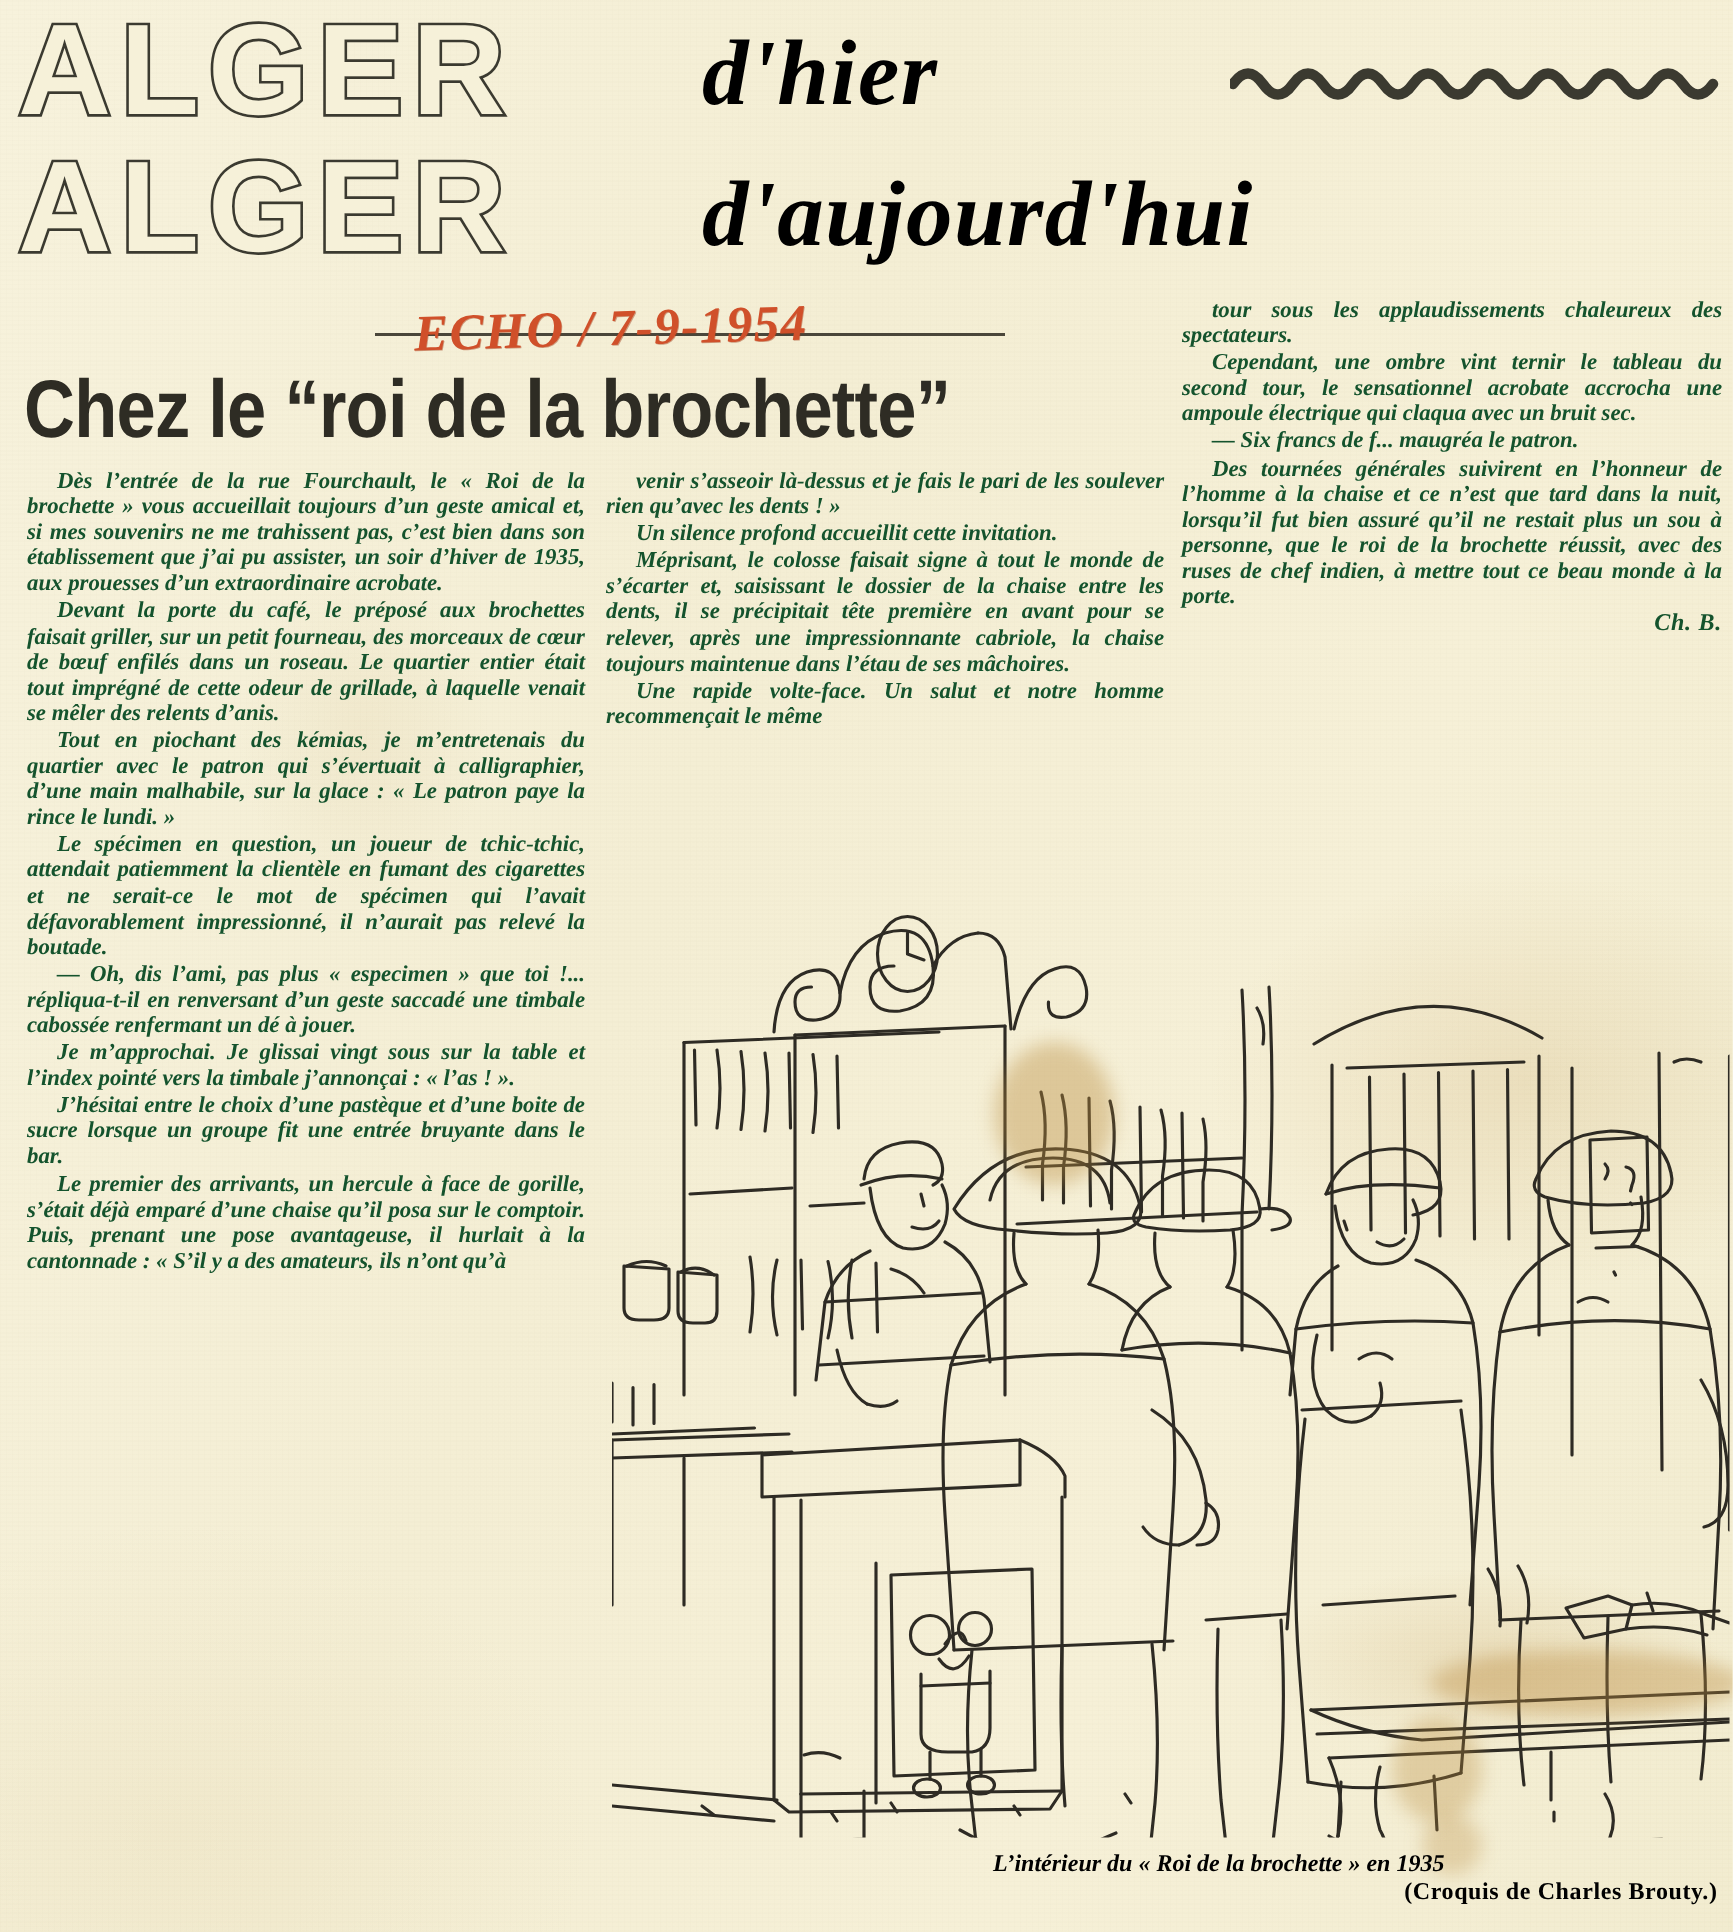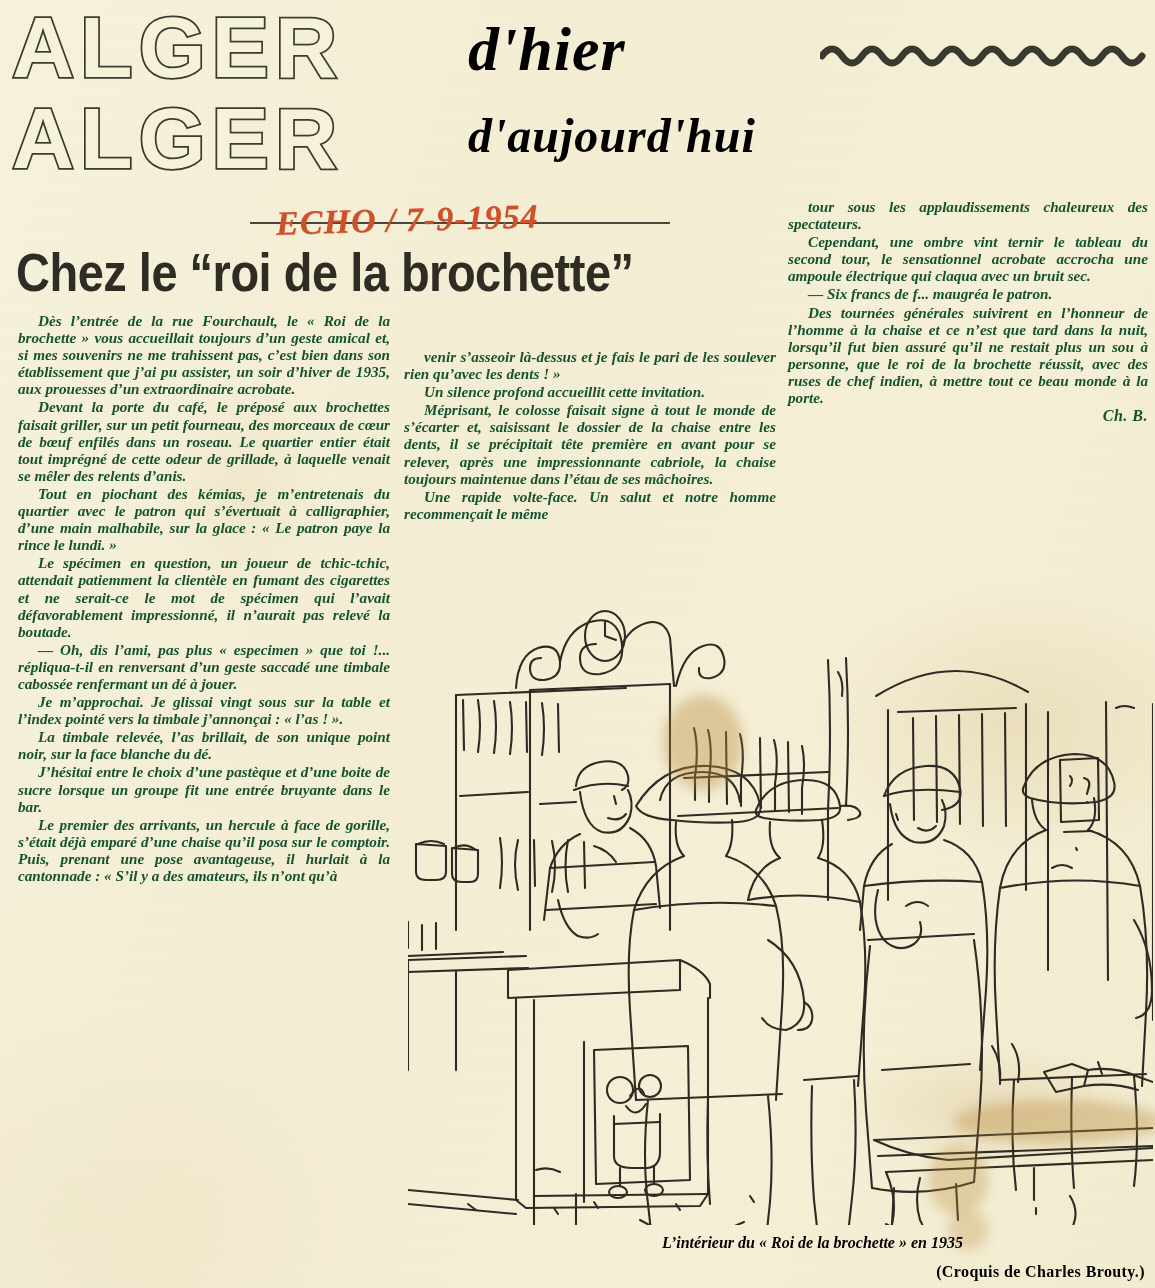--- a/index.html
+++ b/index.html
@@ -49,21 +49,21 @@
   .alger2{top:95px;}
   .script{
     position:absolute;
     font-family:"Liberation Serif",serif;
     font-style:italic;font-weight:700;
     color:#000000;
     line-height:1;
     letter-spacing:1px;
   }
   .dhier{left:468px;top:18px;font-size:62px;}
-  .daujourdhui{left:468px;top:112px;font-size:48px;}
+  .daujourdhui{left:468px;top:112px;font-size:62px;}
 
   .wave{position:absolute;left:820px;top:40px;width:330px;height:30px;}
 
   
   .rule-wrap{position:absolute;left:250px;top:205px;width:420px;height:34px;}
   .rule-line{position:absolute;left:0;top:17px;width:420px;height:2px;background:#4a463a;}
   .stamp{
     position:absolute;left:26px;top:-4px;
     font-family:"Liberation Serif",serif;
     font-style:italic;font-weight:700;font-size:34px;
@@ -87,21 +87,21 @@
     position:absolute;
     font-family:"Liberation Serif",serif;
     font-style:italic;font-weight:700;
     font-size:15.2px;line-height:17.1px;
     color:#14532d;
     text-align:justify;
     -webkit-hyphens:none;hyphens:none;
   }
   .col p{margin:0 0 1px 0;text-indent:20px;}
   .col1{left:18px;top:312px;width:372px;}
-  .col2{left:404px;top:312px;width:372px;margin-top:36px;}
+  .col2{left:404px;top:312px;width:372px;}
   .col3{left:788px;top:198px;width:360px;}
   .signature{
     text-align:right;text-indent:0;
     margin-top:7px;font-style:italic;font-weight:700;font-size:16px;
     letter-spacing:.5px;
   }
 
   
   .illo{position:absolute;left:408px;top:600px;width:745px;height:625px;}
   .illo svg{display:block;width:100%;height:100%;}
@@ -111,21 +111,21 @@
   .st3{left:520px;top:545px;width:60px;height:70px;background:rgba(186,140,62,.33);}
   .st4{left:540px;top:610px;width:40px;height:40px;background:rgba(186,140,62,.30);}
 
   
   .caption{
     position:absolute;left:480px;top:1234px;width:665px;
     font-family:"Liberation Serif",serif;
     color:#000000;
   }
   .cap1{font-style:italic;font-weight:700;font-size:16px;text-align:center;}
-  .cap2{font-weight:700;font-size:16px;text-align:right;margin-top:11px;letter-spacing:.4px;}
+  .cap2{font-weight:700;font-size:16px;text-align:right;margin-top:1px;letter-spacing:.4px;}
 </style>
 </head>
 <body>
 
 <div class="paper"></div>
 <div class="grain"></div>
 
 <div class="content">
 
   <div class="masthead">
@@ -147,21 +147,20 @@
 
   <div class="headline">Chez le “roi de la brochette”</div>
 
   <div class="col col1">
     <p>Dès l’entrée de la rue Fourchault, le « Roi de la brochette » vous accueillait toujours d’un geste amical et, si mes souvenirs ne me trahissent pas, c’est bien dans son établissement que j’ai pu assister, un soir d’hiver de 1935, aux prouesses d’un extraordinaire acrobate.</p>
     <p>Devant la porte du café, le préposé aux brochettes faisait griller, sur un petit fourneau, des morceaux de cœur de bœuf enfilés dans un roseau. Le quartier entier était tout imprégné de cette odeur de grillade, à laquelle venait se mêler des relents d’anis.</p>
     <p>Tout en piochant des kémias, je m’entretenais du quartier avec le patron qui s’évertuait à calligraphier, d’une main malhabile, sur la glace : « Le patron paye la rince le lundi. »</p>
     <p>Le spécimen en question, un joueur de tchic-tchic, attendait patiemment la clientèle en fumant des cigarettes et ne serait-ce le mot de spécimen qui l’avait défavorablement impressionné, il n’aurait pas relevé la boutade.</p>
     <p>— Oh, dis l’ami, pas plus « especimen » que toi !... répliqua-t-il en renversant d’un geste saccadé une timbale cabossée renfermant un dé à jouer.</p>
     <p>Je m’approchai. Je glissai vingt sous sur la table et l’index pointé vers la timbale j’annonçai : « l’as ! ».</p>
-    <p>La timbale relevée, l’as brillait, de son unique point noir, sur la face blanche du dé.</p>
     <p>J’hésitai entre le choix d’une pastèque et d’une boite de sucre lorsque un groupe fit une entrée bruyante dans le bar.</p>
     <p>Le premier des arrivants, un hercule à face de gorille, s’était déjà emparé d’une chaise qu’il posa sur le comptoir. Puis, prenant une pose avantageuse, il hurlait à la cantonnade : « S’il y a des amateurs, ils n’ont qu’à</p>
   </div>
 
   <div class="col col2">
     <p>venir s’asseoir là-dessus et je fais le pari de les soulever rien qu’avec les dents ! »</p>
     <p>Un silence profond accueillit cette invitation.</p>
     <p>Méprisant, le colosse faisait signe à tout le monde de s’écarter et, saisissant le dossier de la chaise entre les dents, il se précipitait tête première en avant pour se relever, après une impressionnante cabriole, la chaise toujours maintenue dans l’étau de ses mâchoires.</p>
     <p>Une rapide volte-face. Un salut et notre homme recommençait le même</p>
   </div>

